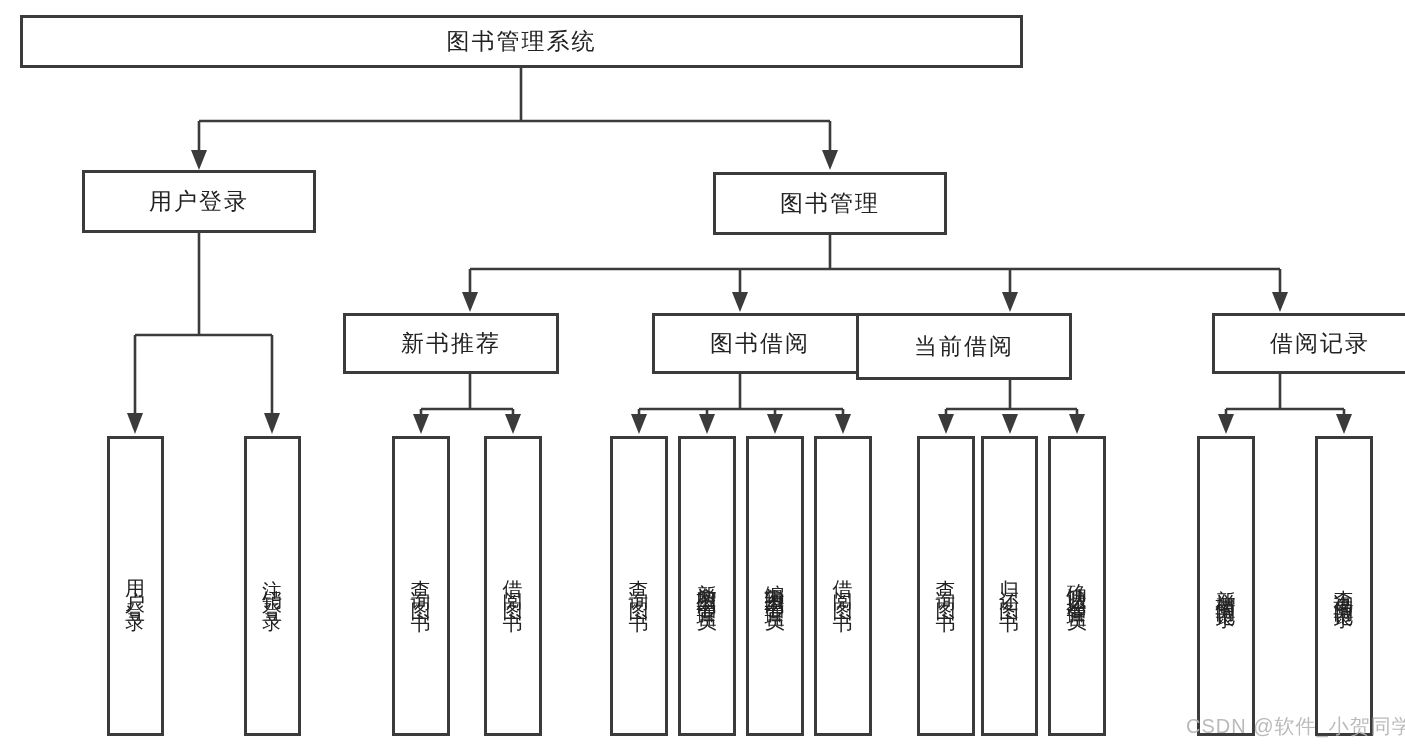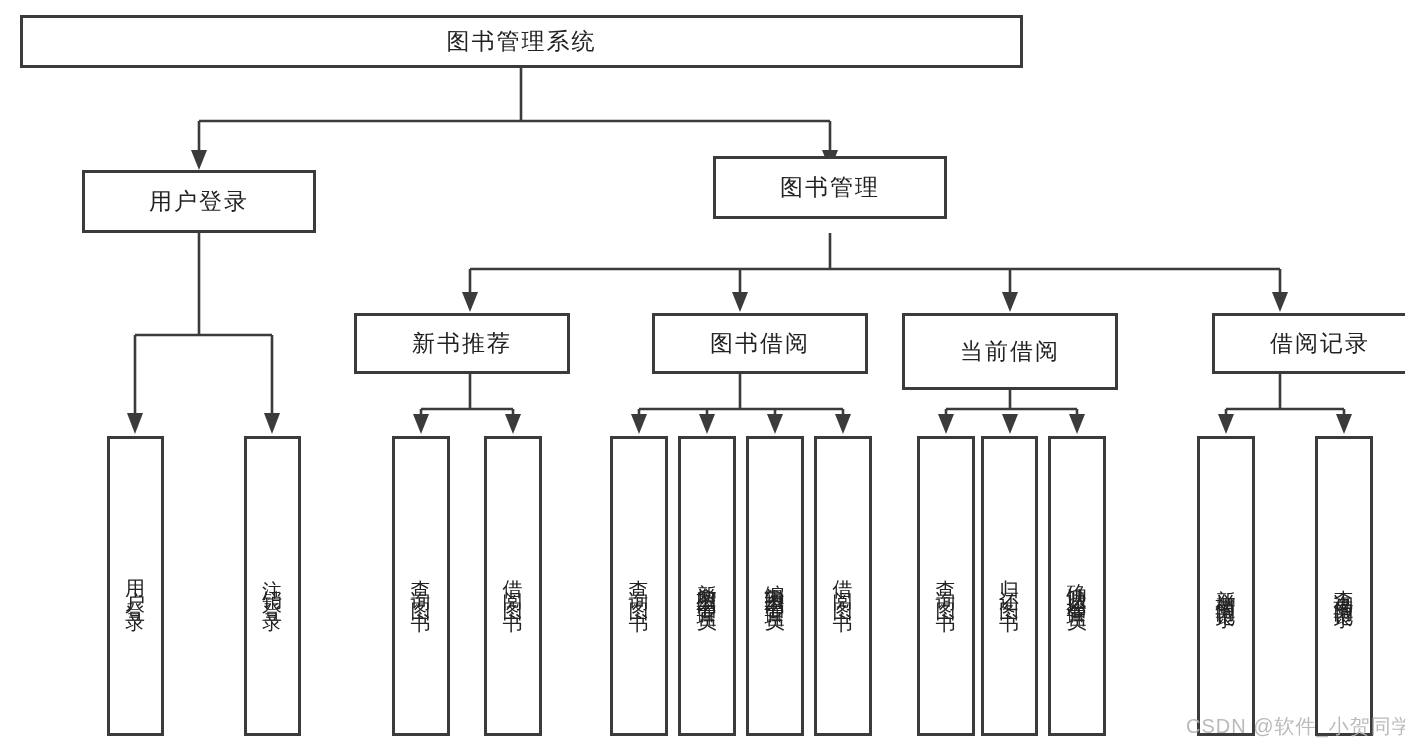--- a/index.html
+++ b/index.html
@@ -120,25 +120,25 @@
     <g>
       <path d="M1280 374 V409 M1226 409 H1344 M1226 409 V416 M1344 409 V416"></path>
       <polygon points="1218,414 1234,414 1226,434"></polygon>
       <polygon points="1336,414 1352,414 1344,434"></polygon>
     </g>
   </svg>
 
   <div class="node h-node" style="left:20px; top:15px; width:1003px; height:53px;">图书管理系统</div>
 
   <div class="node h-node" style="left:82px; top:170px; width:234px; height:63px;">用户登录</div>
-  <div class="node h-node" style="left:713px; top:156px; width:234px; height:63px;">图书管理</div>
+  <div class="node h-node" style="left:713px; top:172px; width:234px; height:63px;">图书管理</div>
 
-  <div class="node h-node" style="left:354px; top:313px; width:216px; height:61px;">新书推荐</div>
+  <div class="node h-node" style="left:343px; top:313px; width:216px; height:61px;">新书推荐</div>
   <div class="node h-node" style="left:632px; top:313px; width:216px; height:61px;margin-left:20px;">图书借阅</div>
-  <div class="node h-node" style="left:902px; top:313px; width:216px; height:77px;">当前借阅</div>
+  <div class="node h-node" style="left:856px; top:313px; width:216px; height:67px;">当前借阅</div>
   <div class="node h-node" style="left:1172px; top:313px; width:216px; height:61px;margin-left:40px;">借阅记录</div>
 
   <div class="node v-node" style="left:107px; top:436px; width:57px; height:300px;">用户登录</div>
   <div class="node v-node" style="left:244px; top:436px; width:57px; height:300px;">注销登录</div>
 
   <div class="node v-node" style="left:392px; top:436px; width:58px; height:300px;">查询图书</div>
   <div class="node v-node" style="left:484px; top:436px; width:58px; height:300px;">借阅图书</div>
 
   <div class="node v-node" style="left:610px; top:436px; width:58px; height:300px;">查询图书</div>
   <div class="node v-node tight" style="left:678px; top:436px; width:58px; height:300px;">新增图书（管理员）</div>

